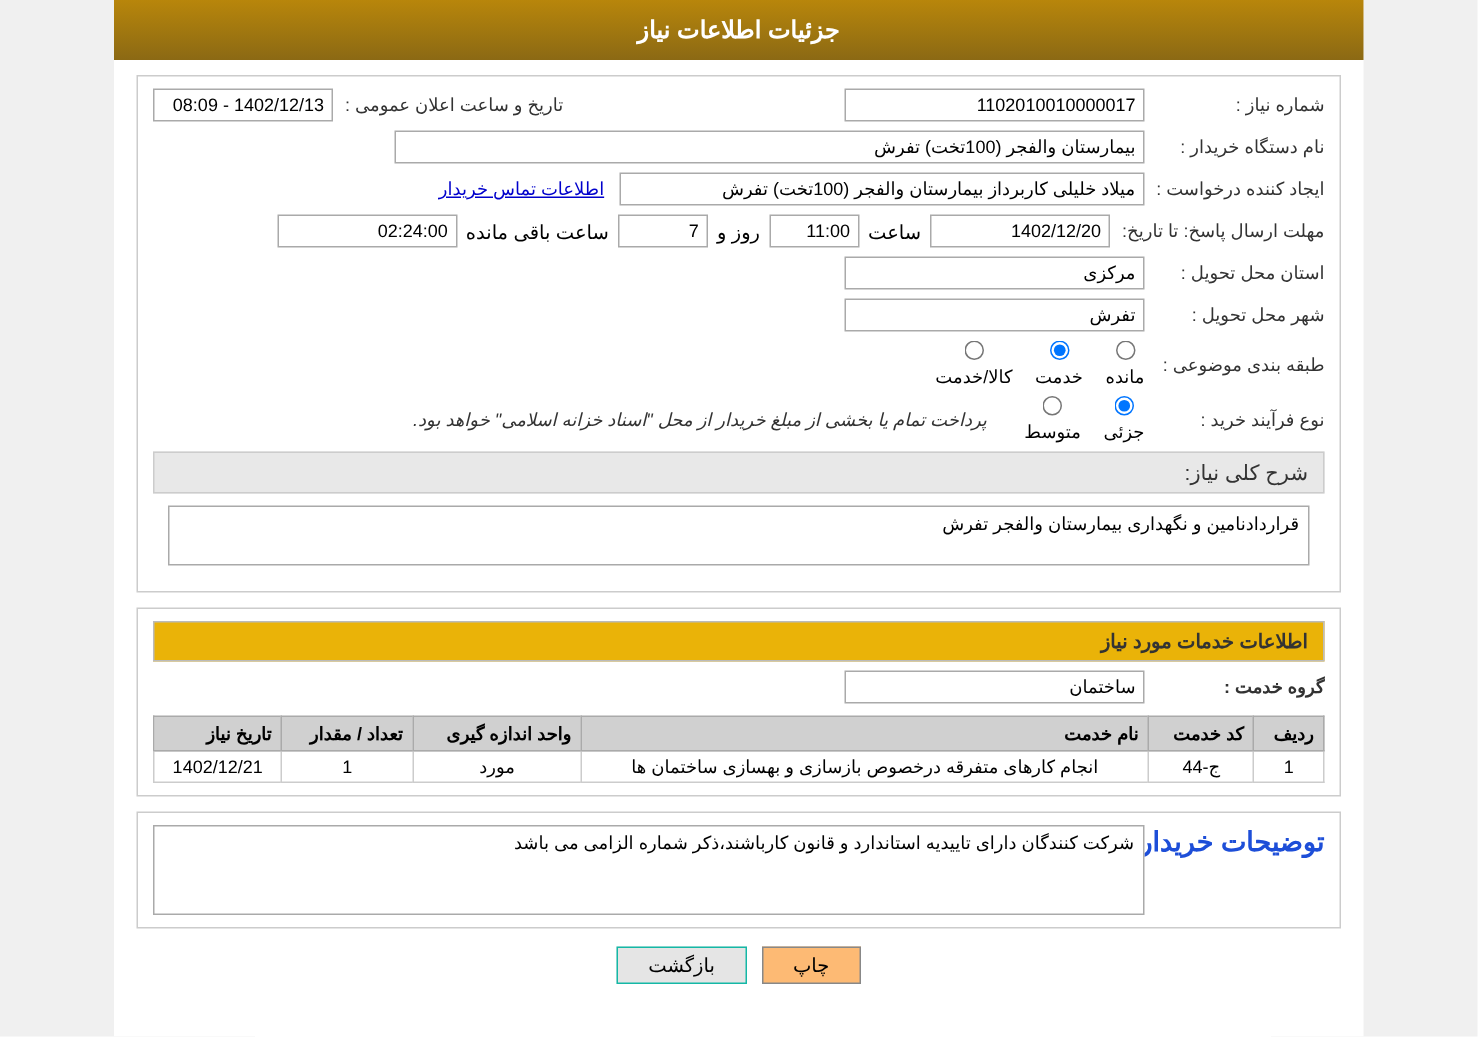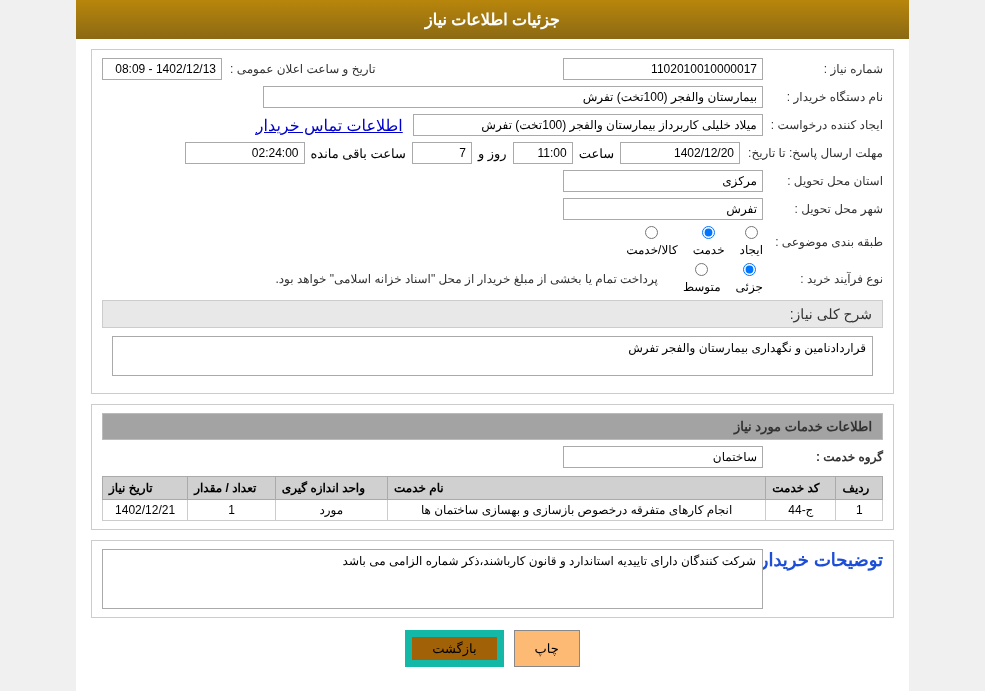--- a/index.html
+++ b/index.html
@@ -63,21 +63,21 @@
     .input-small {
       width: 120px;
     }
     .input-xsmall {
       width: 60px;
     }
     .blue-link {
       color: #0000cc;
       text-decoration: underline;
       cursor: pointer;
-      font-size: 16px;
+      font-size: 12px;
     }
     .section-title {
       background: #e8e8e8;
       border: 1px solid #ccc;
       padding: 5px 10px;
       font-weight: normal;
       font-size: 14px;
       color: #333;
       margin-bottom: 8px;
       text-align: right;
@@ -107,21 +107,21 @@
       background: #fff;
       padding: 4px 6px;
       font-size: 12px;
       direction: rtl;
       font-family: Tahoma, Arial, sans-serif;
       min-height: 40px;
       width: 100%;
       resize: none;
     }
     .sub-section-header {
-      background: #a3a3a3;
+      background: #eab308;
       border: 1px solid #bbb;
       padding: 5px 10px;
       font-weight: bold;
       font-size: 13px;
       color: #333;
       margin-bottom: 6px;
       text-align: right;
     }
     .service-group-row {
       display: flex;
@@ -131,21 +131,21 @@
     table.items-table {
       width: 100%;
       border-collapse: collapse;
       font-size: 12px;
       direction: rtl;
     }
     table.items-table th {
       background: #d0d0d0;
       border: 1px solid #aaa;
       padding: 4px 6px;
-      text-align: left;
+      text-align: right;
       font-weight: bold;
       margin-left: 40px;
     }
     table.items-table td {
       border: 1px solid #ccc;
       padding: 3px 6px;
       text-align: center;
     }
     table.items-table tr:nth-child(even) td {
       background: #f7f7f7;
@@ -175,22 +175,22 @@
       justify-content: center;
       gap: 10px;
       margin-top: 12px;
       margin-bottom: 10px;
     }
     .btn {
       padding: 4px 20px;
       font-size: 13px;
       cursor: pointer;
       font-family: Tahoma, Arial, sans-serif;
-      border: 7px solid #14b8a6;
-      background: #a16207;
+      border: 1px solid #14b8a6;
+      background: #e5e5e5;
     }
     .btn-primary {
       background: #fdba74;
       border: 1px solid #888;
     }
     .watermark-area {
       position: relative;
     }
   </style>
 </head>
@@ -245,21 +245,21 @@
       <div class="form-row">
         <span class="label-cell">شهر محل تحویل :</span>
         <input class="input-box input-medium" type="text" value="تفرش" readonly="" style="">
       </div>
 
       <div class="form-row">
         <span class="label-cell">طبقه بندی موضوعی :</span>
         <div class="radio-group">
           <label class="radio-item">
             <input type="radio" name="category" value="kala" style="">
-            <span>ایجاد</span>
+            <span>مانده</span>
           </label>
           <label class="radio-item">
             <input type="radio" name="category" value="khedmat" checked="" style="">
             <span>خدمت</span>
           </label>
           <label class="radio-item">
             <input type="radio" name="category" value="kala_khedmat" style="">
             <span>کالا/خدمت</span>
           </label>
         </div>
@@ -269,21 +269,21 @@
         <span class="label-cell">نوع فرآیند خرید :</span>
         <div class="radio-group">
           <label class="radio-item">
             <input type="radio" name="purchase_type" value="jozi" checked="" style="">
             <span>جزئی</span>
           </label>
           <label class="radio-item">
             <input type="radio" name="purchase_type" value="motavaset" style="">
             <span>متوسط</span>
           </label>
-          <span class="purchase-text" style="margin-right:10px;">پرداخت تمام یا بخشی از مبلغ خریدار از محل "اسناد خزانه اسلامی" خواهد بود.</span>
+          <span class="purchase-text" style="margin-right:10px;font-style:italic;">پرداخت تمام یا بخشی از مبلغ خریدار از محل "اسناد خزانه اسلامی" خواهد بود.</span>
         </div>
       </div>
 
       <div style="margin-bottom:6px;">
         <div class="section-title">شرح کلی نیاز:</div>
         <div style="padding:0 10px;">
           <textarea class="description-box" rows="2" readonly="" style="">قراردادنامین و نگهداری بیمارستان والفجر تفرش</textarea>
         </div>
       </div>
 

